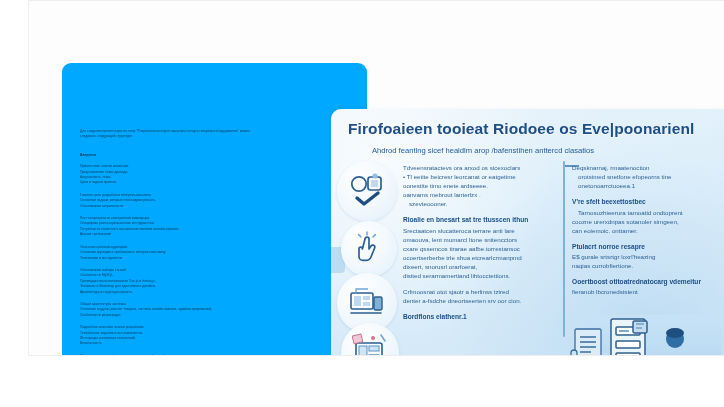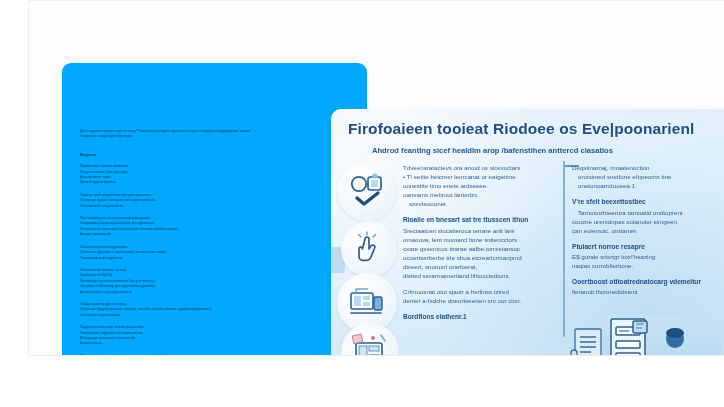--- a/index.html
+++ b/index.html
@@ -85,21 +85,21 @@
     letter-spacing: .1px;
     white-space: nowrap;
     overflow: hidden;
     text-shadow: 0 1px 0 rgba(255,255,255,.55);
   }
   #info-subtitle {
     position: absolute;
     left: 41px; top: 37px;
     width: 350px;
     font-size: 7.6px;
-    font-weight: bold;
+    font-weight: normal;
     color: #1f5896;
     white-space: nowrap;
     overflow: hidden;
   }
 
   
   .icon-badge {
     position: absolute;
     left: 6px;
     width: 60px; height: 60px;

